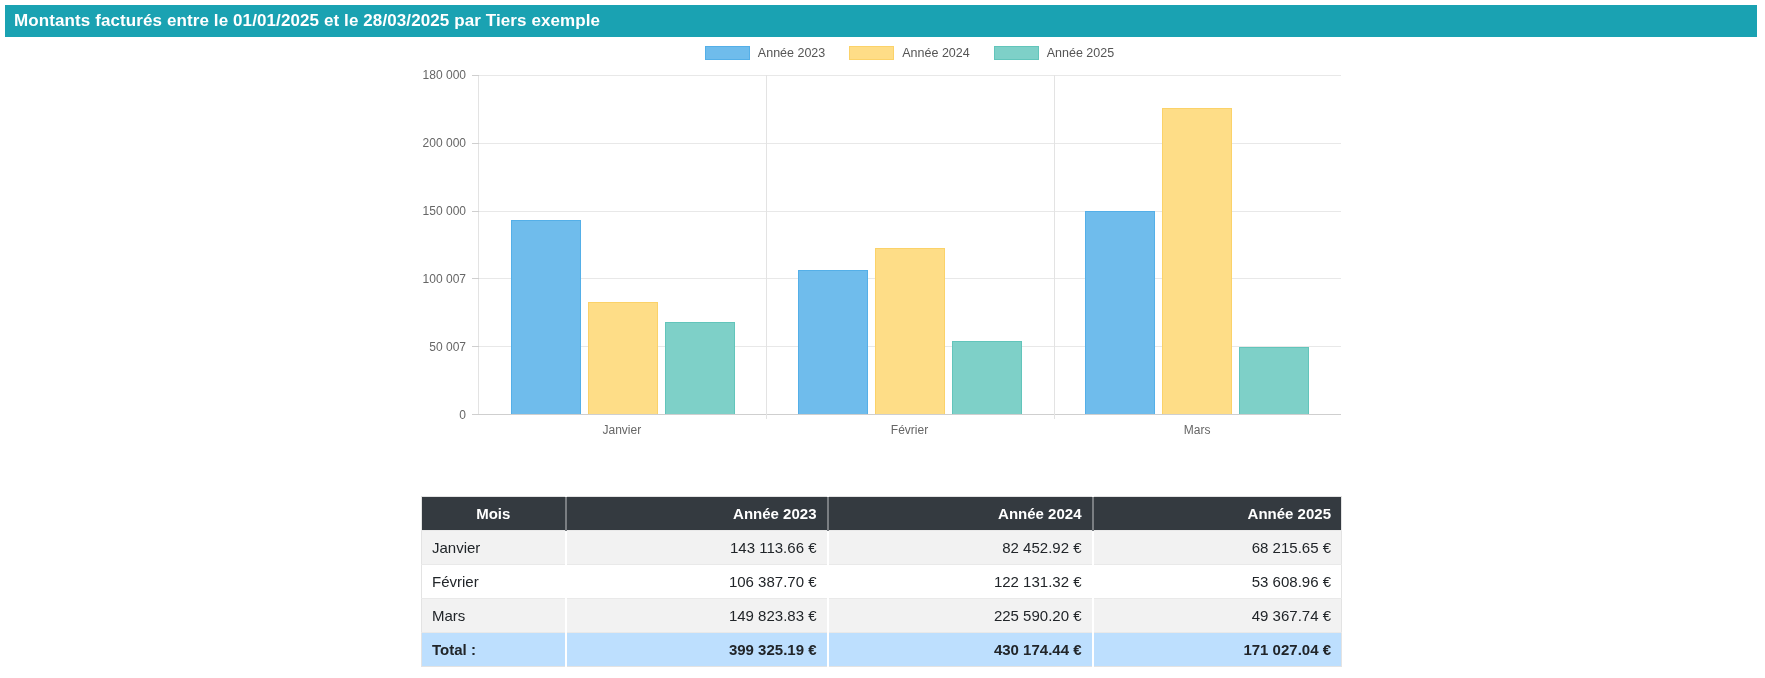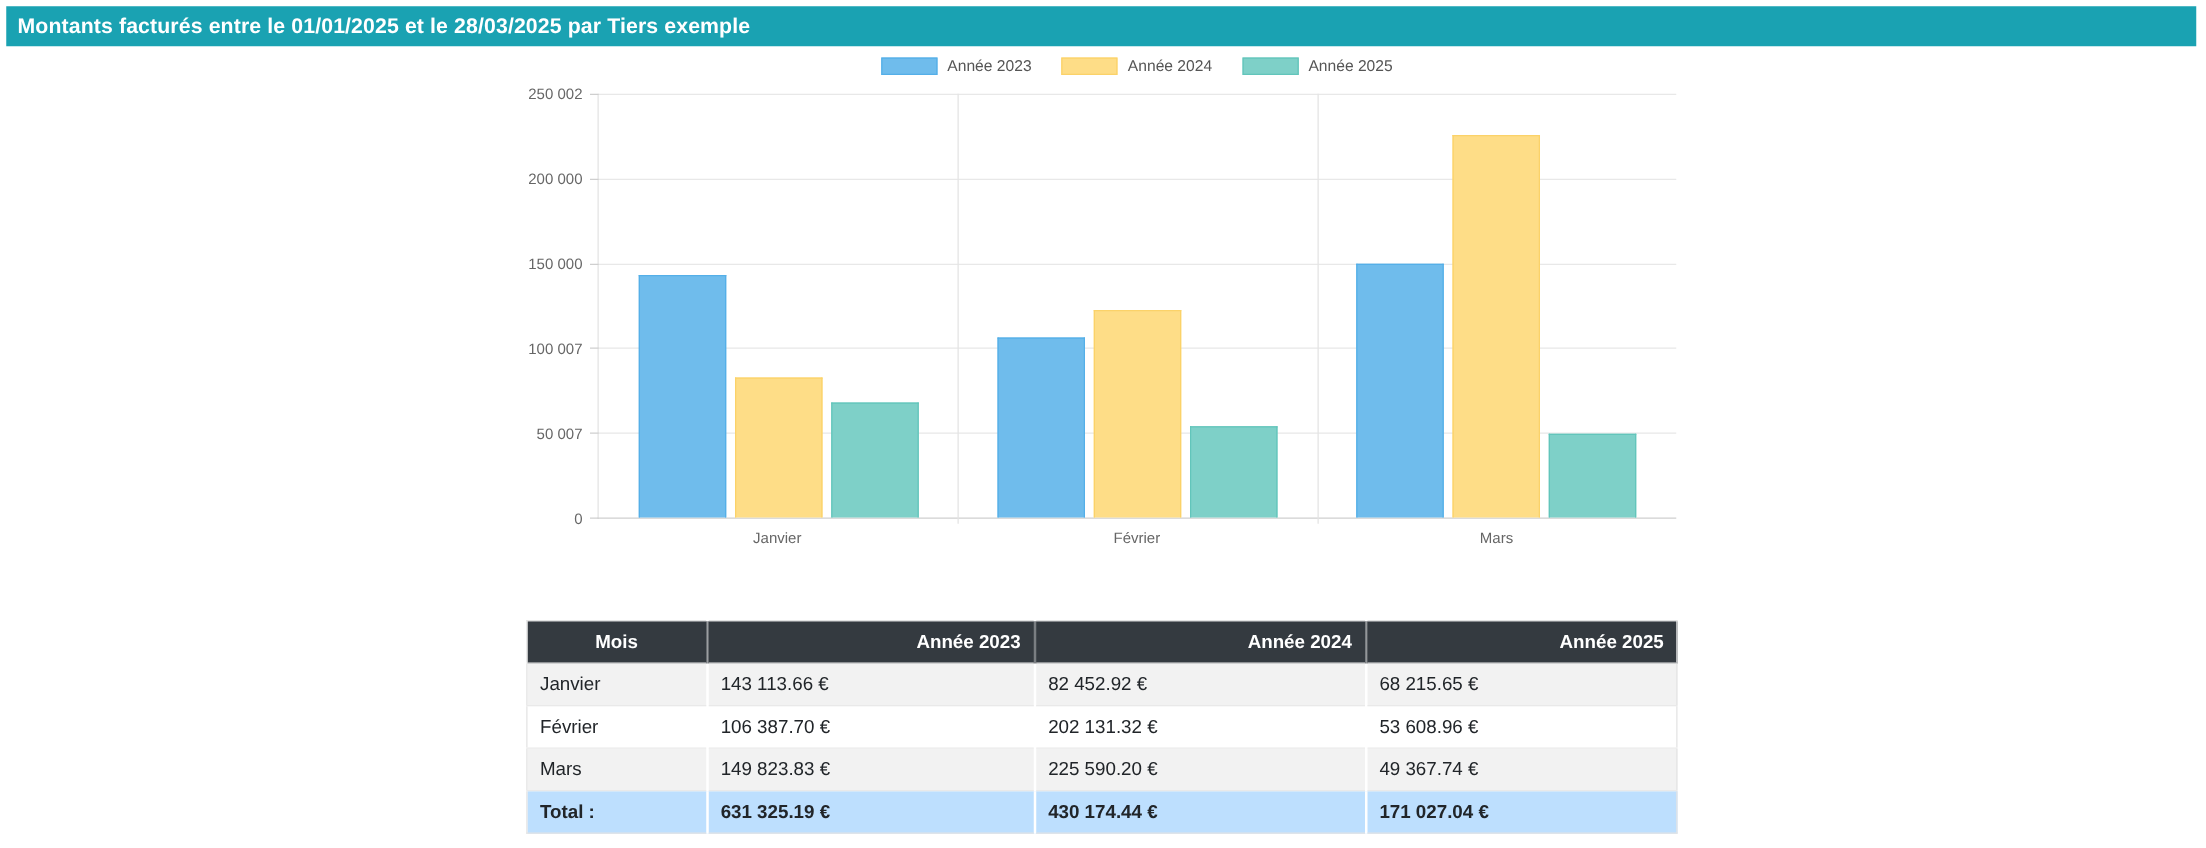--- a/index.html
+++ b/index.html
@@ -41,21 +41,21 @@
   .data-table{position:absolute; left:421px; top:496px; width:920px;
     border-collapse:collapse; table-layout:fixed; font-size:15px; color:#212529;
     border:1px solid #e3e3e3;}
   .data-table th, .data-table td{height:34px; padding:0 10px; vertical-align:middle;}
   .data-table thead th{background:var(--thead-bg); color:#fff; font-weight:bold;
     border-right:2px solid rgba(255,255,255,.35);}
   .data-table thead th:last-child{border-right:none;}
   .data-table thead th.num{text-align:right;}
   .data-table td{border-right:2px solid #fff; border-top:1px solid #e9e9e9;}
   .data-table td:last-child{border-right:none;}
-  .data-table td.num{text-align:left;}
+  .data-table td.num{text-align:right;}
   .data-table tbody tr.stripe td{background:var(--stripe-bg);}
   .data-table tbody tr.total-row td{background:var(--total-bg); font-weight:bold;}
   .col-mois{width:144px;} .col-a23{width:262px;} .col-a24{width:265px;} .col-a25{width:249px;}
 </style>
 </head>
 <body>
 
 <div class="page">
 
   <div class="title-bar">Montants facturés entre le 01/01/2025 et le 28/03/2025 par Tiers exemple</div>
@@ -69,21 +69,21 @@
       <span class="legend-swatch" style="background-color: rgb(254, 221, 135); border-color: rgb(251, 210, 105);"></span>
       <span class="legend-label">Année 2024</span>
     </div>
     <div class="legend-item">
       <span class="legend-swatch" style="background-color: rgb(126, 208, 200); border-color: rgb(98, 197, 187);"></span>
       <span class="legend-label">Année 2025</span>
     </div>
   </div>
 
   <div class="y-axis">
-    <span class="y-tick-label" style="top:0%">250 002</span>
+    <span class="y-tick-label" style="top:0%">180 000</span>
     <span class="y-tick-label" style="top:20%">200 000</span>
     <span class="y-tick-label" style="top:40%">150 000</span>
     <span class="y-tick-label" style="top:60%">100 007</span>
     <span class="y-tick-label" style="top:80%">50 007</span>
     <span class="y-tick-label" style="top:100%">0</span>
   </div>
 
   <div class="plot">
     <div class="gridline" style="top:0%"></div>
     <div class="gridline" style="top:20%"></div>
@@ -142,31 +142,31 @@
     <tbody>
       <tr class="stripe">
         <td>Janvier</td>
         <td class="num">143 113.66 €</td>
         <td class="num">82 452.92 €</td>
         <td class="num">68 215.65 €</td>
       </tr>
       <tr>
         <td>Février</td>
         <td class="num">106 387.70 €</td>
-        <td class="num">202 131.32 €</td>
+        <td class="num">122 131.32 €</td>
         <td class="num">53 608.96 €</td>
       </tr>
       <tr class="stripe">
         <td>Mars</td>
         <td class="num">149 823.83 €</td>
         <td class="num">225 590.20 €</td>
         <td class="num">49 367.74 €</td>
       </tr>
       <tr class="total-row">
         <td>Total :</td>
-        <td class="num">631 325.19 €</td>
+        <td class="num">399 325.19 €</td>
         <td class="num">430 174.44 €</td>
         <td class="num">171 027.04 €</td>
       </tr>
     </tbody>
   </table>
 
 </div>
 
 </body></html>

